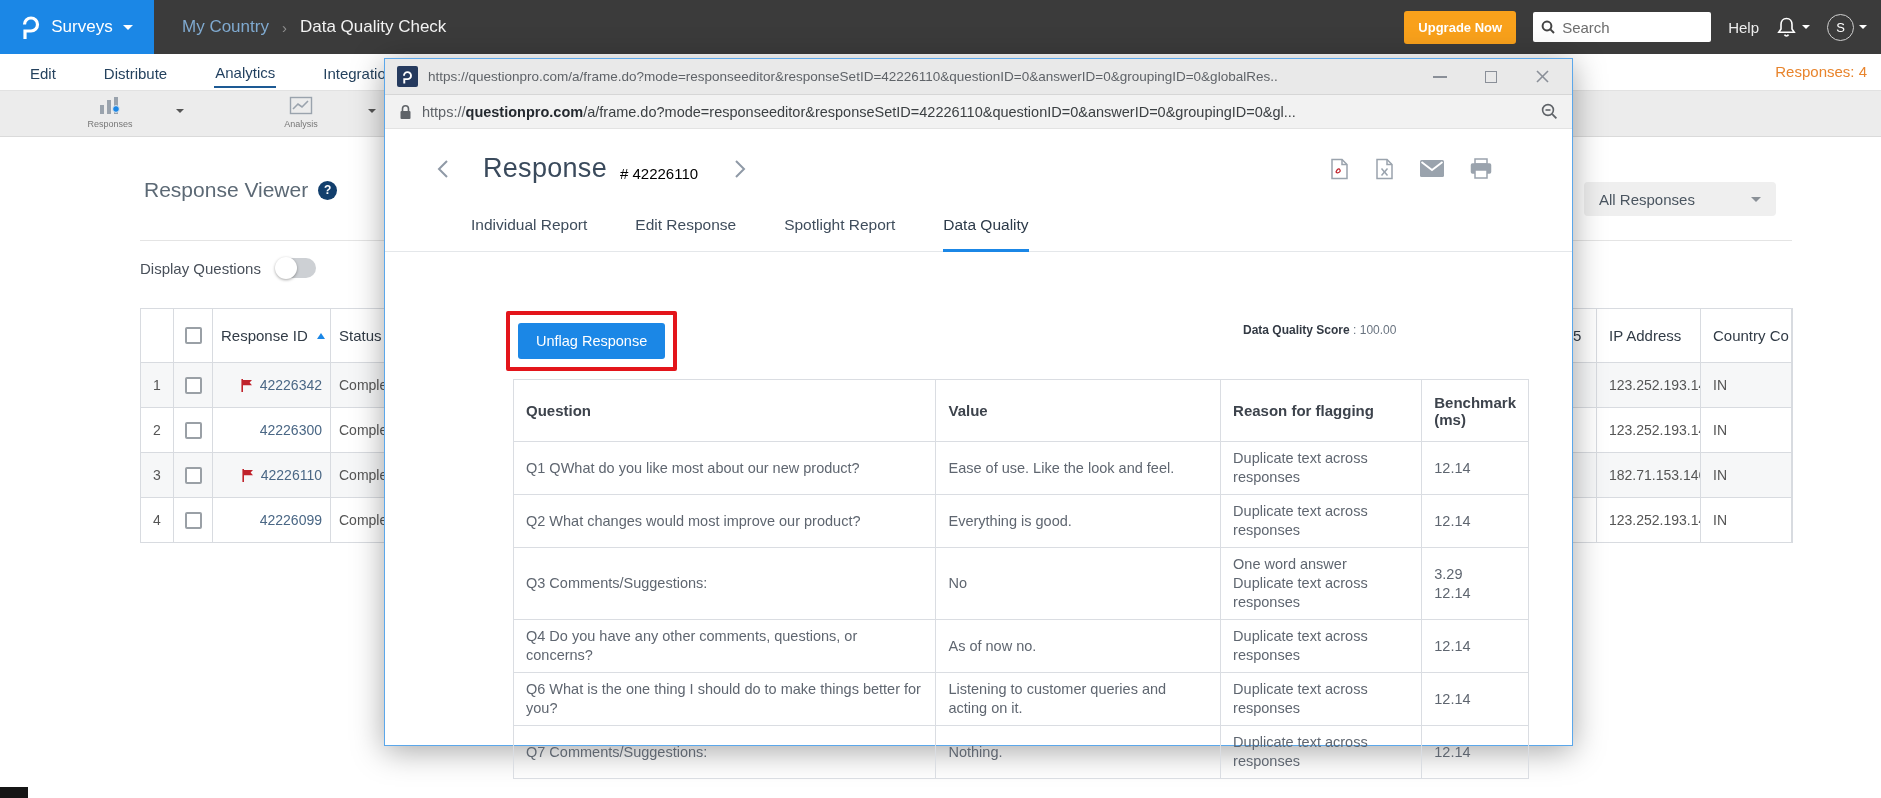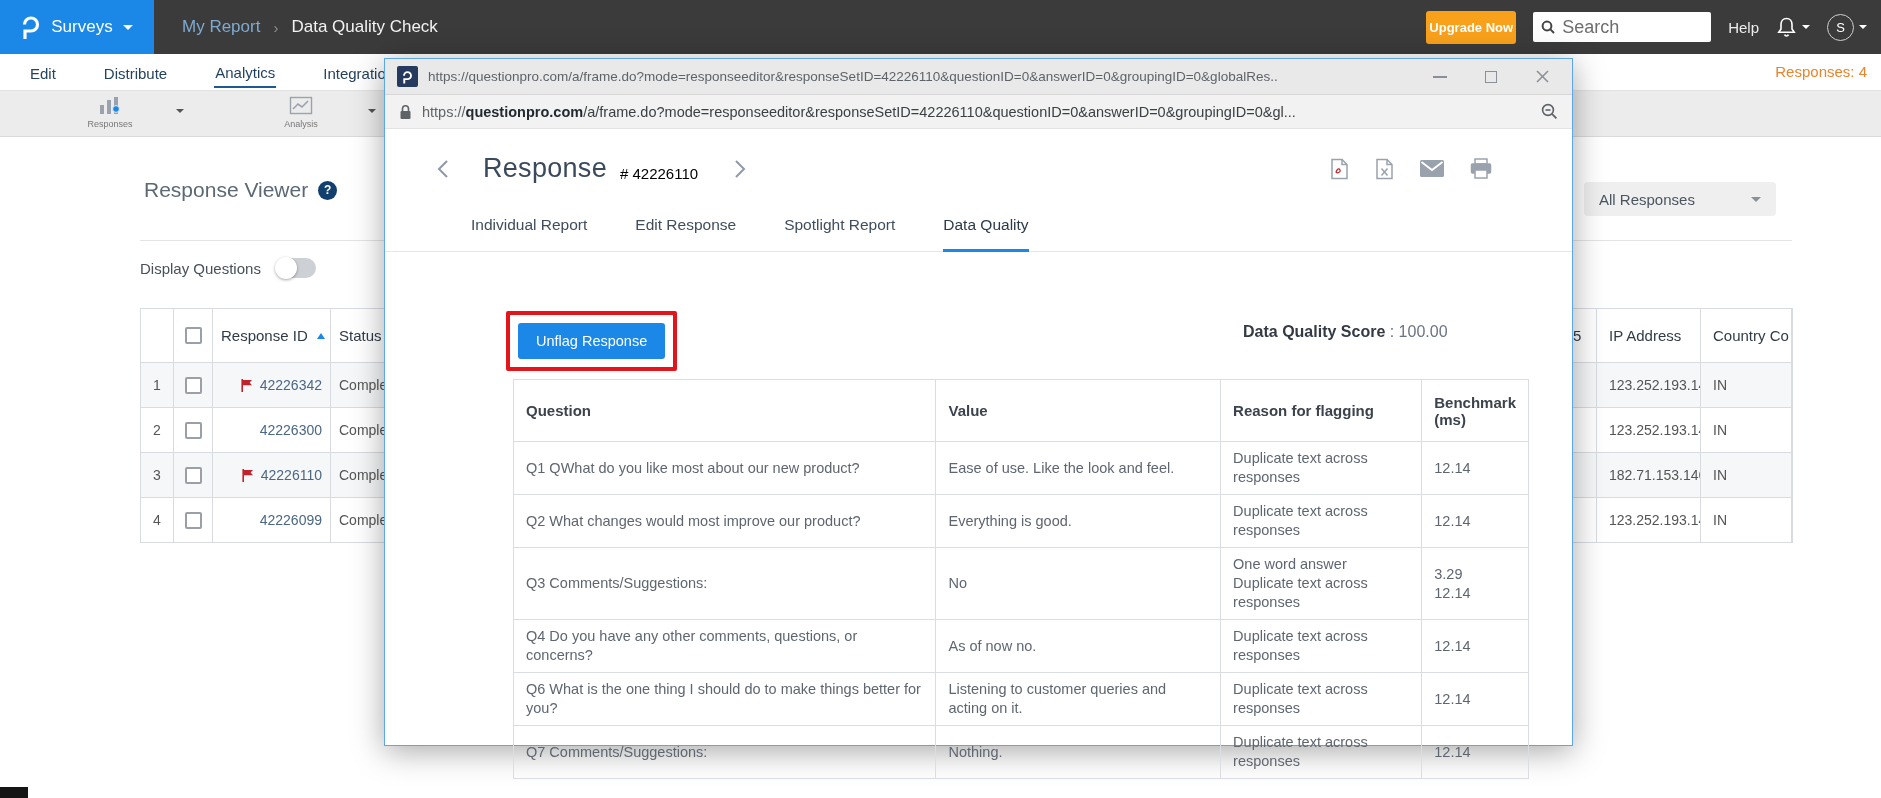--- a/index.html
+++ b/index.html
@@ -14,24 +14,24 @@
   .brand { width:154px; height:54px; background:#1b87e6; display:flex; align-items:center;
            justify-content:center; gap:10px; cursor:pointer; }
   .brand-label { color:#fff; font-size:17px; }
   .caret-down-w { width:0; height:0; border:5px solid transparent; border-top-color:#fff; margin-top:6px; }
   .breadcrumb { margin-left:28px; display:flex; align-items:center; gap:13px; font-size:17px; }
   .bc-link { color:#7fa9cf; cursor:pointer; }
   .bc-sep { color:#8f8f8f; font-size:15px; }
   .bc-current { color:#f2f2f2; }
   .nav-right { margin-left:auto; display:flex; align-items:center; gap:17px; margin-right:14px; }
   .upgrade { background:#f9a11b; color:#fff; border:none; font-size:13px; font-weight:bold;
-             padding:9px 3px; border-radius:3px; cursor:pointer; font-family:inherit; }
+             padding:9px 14px; border-radius:3px; cursor:pointer; font-family:inherit; }
   .searchbox { width:178px; height:30px; background:#fff; border-radius:2px; display:flex;
                align-items:center; padding:0 8px; gap:7px; }
-  .searchbox input { border:none; outline:none; width:120px; font-size:18px; color:#333;
+  .searchbox input { border:none; outline:none; width:120px; font-size:15px; color:#333;
                      font-family:inherit; }
   .searchbox input::placeholder { color:#6d6d6d; }
   .help-link { color:#ededed; font-size:15px; cursor:pointer; }
   .bell-wrap, .avatar-wrap { display:flex; align-items:center; gap:5px; cursor:pointer; }
   .caret-sm { width:0; height:0; border:4px solid transparent; border-top-color:#fff; margin-top:4px; }
   .avatar { width:27px; height:27px; border-radius:50%; border:1.5px solid #cfcfcf; color:#fff;
             display:flex; align-items:center; justify-content:center; font-size:13px; }
 
   
   .subbar { position:absolute; top:54px; left:0; right:0; height:36px; background:#fff; }
@@ -115,21 +115,21 @@
   .m-icons { margin-left:auto; display:flex; gap:26px; align-items:center; }
   .m-icons .ic { cursor:pointer; }
   .m-tabs { position:absolute; top:87px; left:0; right:0; display:flex; gap:48px; padding-left:86px;
             border-bottom:1px solid #e4e7ea; }
   .mtab { font-size:15.5px; color:#3f4d5c; padding-bottom:15px; cursor:pointer; }
   .mtab.active { color:#2c3a49; border-bottom:3px solid #1b87e6; margin-bottom:-1px; }
   .red-box { position:absolute; left:121px; top:182px; border:4px solid #e3151b; border-radius:2px;
              padding:8px; }
   .unflag { background:#1b87e6; color:#fff; border:none; font-family:inherit; font-size:14.5px;
             font-weight:500; padding:10px 18px; border-radius:3px; cursor:pointer; }
-  .score { position:absolute; left:858px; top:194px; font-size:16px; color:#6a7480; }
+  .score { position:absolute; left:858px; top:194px; font-size:12px; color:#6a7480; }
   .score .score-label { color:#333a44; font-weight:bold; }
   .q-table { position:absolute; left:128px; top:250px; width:1016px; border-collapse:collapse; }
   .q-table th, .q-table td { border:1px solid #dadde2; text-align:left; vertical-align:middle; }
   .q-table th { padding:12px; height:62px; font-size:15px; color:#3d434c; font-weight:bold;
                 background:#fff; }
   .q-table td { padding:7px 12px; font-size:14.5px; color:#5f6670; line-height:19px; }
 
   .corner-widget { position:absolute; left:0; bottom:0; width:28px; height:11px; background:#151515; }
 </style>
 </head>
@@ -139,21 +139,21 @@
   <div class="brand">
     <span>
       <svg width="20" height="26" viewBox="0 0 20 26" fill="none">
         <path d="M4 25 V17 H10 A6.5 6.5 0 1 0 3.5 10.5" stroke="#fff" stroke-width="3.2"></path>
       </svg>
     </span>
     <span class="brand-label">Surveys</span>
     <span class="caret-down-w"></span>
   </div>
   <div class="breadcrumb">
-    <span class="bc-link">My Report</span>
+    <span class="bc-link">My Country</span>
     <span class="bc-sep">›</span>
     <span class="bc-current">Data Quality Check</span>
   </div>
   <div class="nav-right">
     <button class="upgrade">Upgrade Now</button>
     <div class="searchbox">
       <span>
         <svg width="14" height="14" viewBox="0 0 14 14">
             <circle cx="6" cy="6" r="4.4" stroke="#444" stroke-width="2" fill="none"></circle>
             <line x1="9.4" y1="9.4" x2="13" y2="13" stroke="#444" stroke-width="2"></line>

